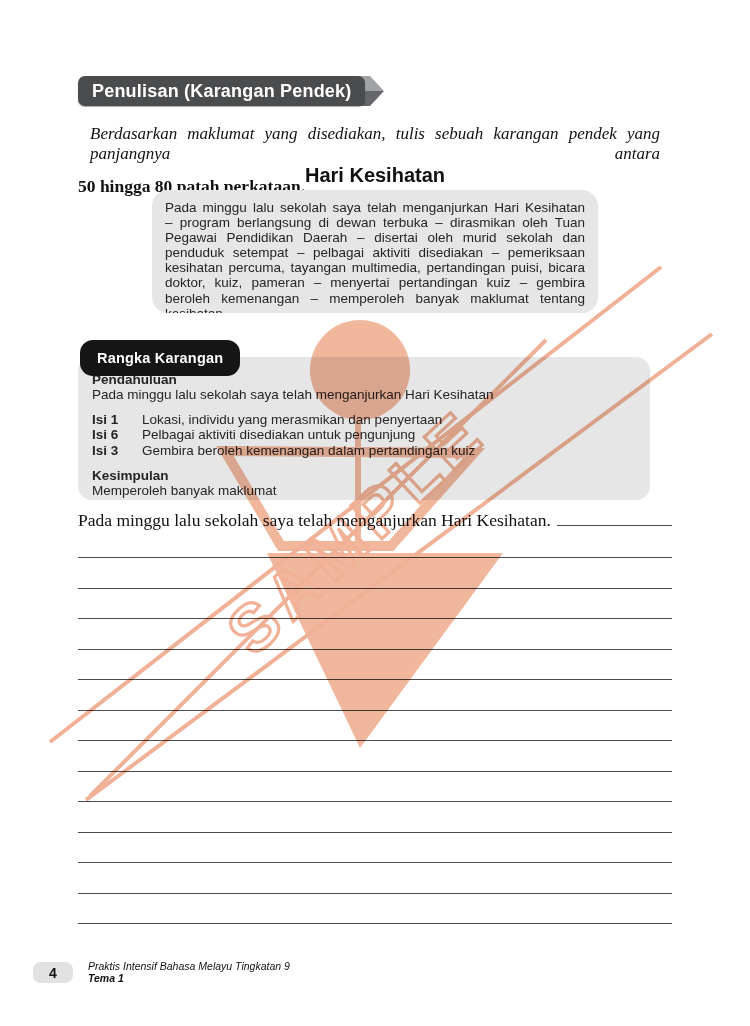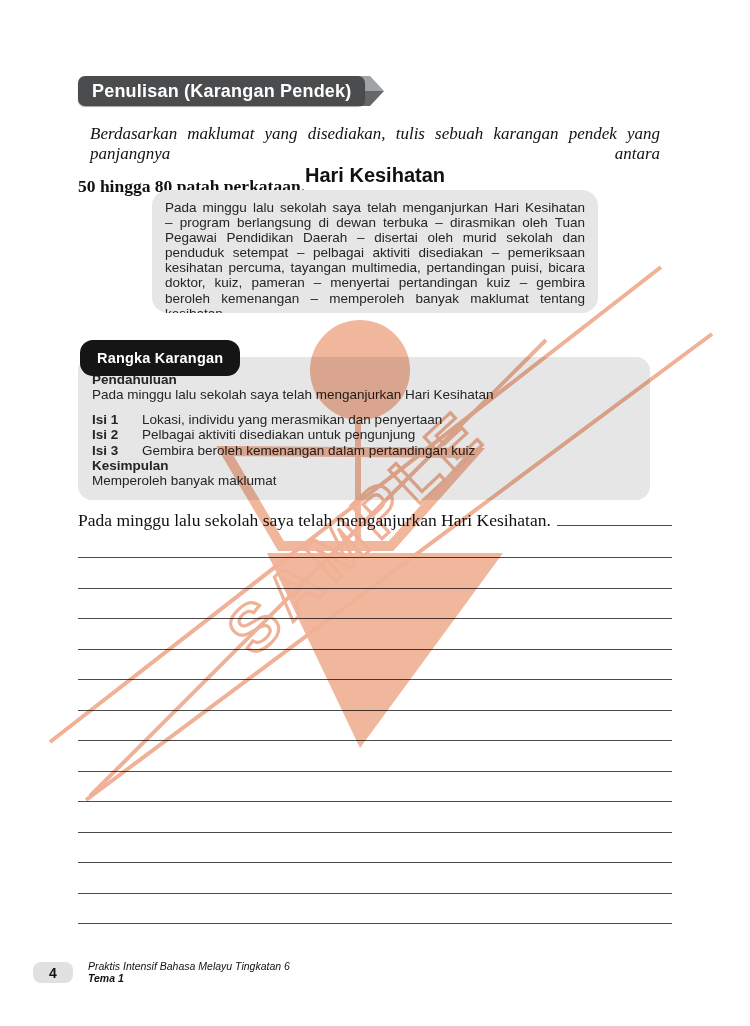--- a/index.html
+++ b/index.html
@@ -32,21 +32,21 @@
     display:inline-flex;align-items:center;background:#151515;border-radius:13px;
     padding:0 17px;color:#fff;font-weight:bold;font-size:14.5px;letter-spacing:.2px;}
   .outline-box{position:absolute;left:78px;top:357px;width:572px;height:143px;
     background:#e6e6e6;border-radius:14px;box-sizing:border-box;padding:15px 14px 0 14px;
     font-size:13.5px;color:#252525;}
   .b2-heading{font-weight:bold;line-height:15px;}
   .b2-text{line-height:15px;}
   .isi-group{margin-top:10px;}
   .isi-row{display:flex;line-height:15.4px;}
   .isi-label{width:50px;flex:none;font-weight:bold;}
-  .kesimpulan-group{}
+  .kesimpulan-group{margin-top:10px;}
   
   .lead-line{position:absolute;left:78px;top:510px;width:594px;display:flex;align-items:baseline;
     font-family:"Liberation Serif","DejaVu Serif",serif;font-size:17.5px;color:#111;}
   .lead-text{white-space:nowrap;}
   .lead-blank{flex:1;margin-left:6px;border-bottom:1.6px solid #4a4a4a;height:13px;}
   .ruled-line{position:absolute;left:78px;width:594px;height:0;border-top:1.6px solid #4a4a4a;}
   
   .footer-tab{position:absolute;left:33px;top:962px;width:40px;height:21px;background:#e1e1e1;
     border-radius:8px;display:flex;align-items:center;justify-content:center;
     font-weight:bold;font-size:14px;color:#111;}
@@ -85,21 +85,21 @@
   <div class="pill">Rangka Karangan</div>
   <div class="outline-box">
     <div class="b2-heading">Pendahuluan</div>
     <div class="b2-text">Pada minggu lalu sekolah saya telah menganjurkan Hari Kesihatan</div>
     <div class="isi-group">
       <div class="isi-row">
         <span class="isi-label">Isi 1</span>
         <span>Lokasi, individu yang merasmikan dan penyertaan</span>
       </div>
       <div class="isi-row">
-        <span class="isi-label">Isi 2</span>
+        <span class="isi-label">Isi 6</span>
         <span>Pelbagai aktiviti disediakan untuk pengunjung</span>
       </div>
       <div class="isi-row">
         <span class="isi-label">Isi 3</span>
         <span>Gembira beroleh kemenangan dalam pertandingan kuiz</span>
       </div>
     </div>
     <div class="kesimpulan-group">
       <div class="b2-heading">Kesimpulan</div>
       <div class="b2-text">Memperoleh banyak maklumat</div>
@@ -123,21 +123,21 @@
       <div class="ruled-line" style="top: 831.5px;"></div>
       <div class="ruled-line" style="top: 862px;"></div>
       <div class="ruled-line" style="top: 892.5px;"></div>
       <div class="ruled-line" style="top: 923px;"></div>
     </div>
 
   <div class="footer-tab">
     <span>4</span>
   </div>
   <div class="footer-text">
-    <div>Praktis Intensif Bahasa Melayu Tingkatan 6</div>
+    <div>Praktis Intensif Bahasa Melayu Tingkatan 9</div>
     <div class="footer-theme">Tema 1</div>
   </div>
 
   <svg class="watermark" viewBox="0 0 750 1026">
     <g>
       <circle cx="360" cy="370" r="50" fill="#f1b79d"></circle>
       <rect x="355" y="405" width="6" height="150" fill="#f1b79d"></rect>
       <path d="M225,451 L474,453 L391,546 L281,546 Z" fill="none" stroke="#f1b79d" stroke-width="10"></path>
       <polygon points="267,553 503,553 360,748" fill="#f1b79d"></polygon>
     </g>

